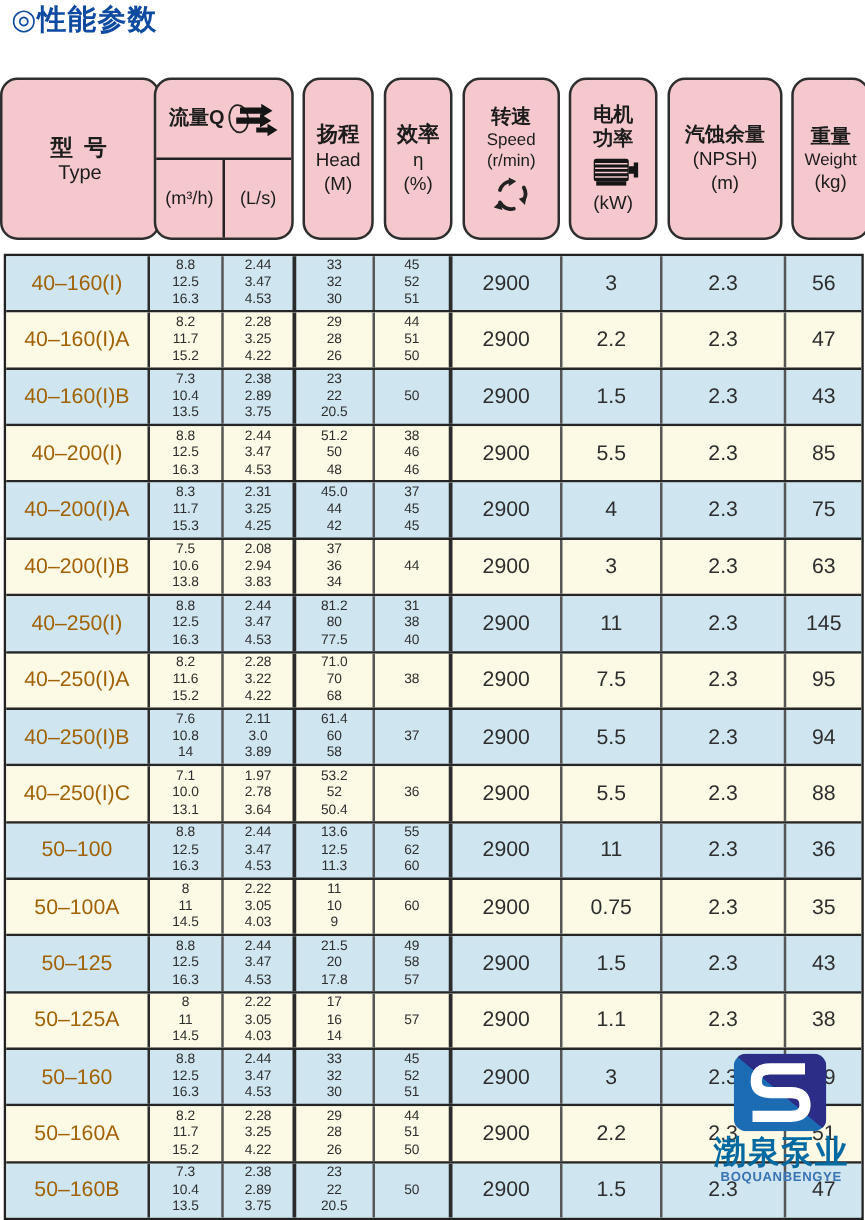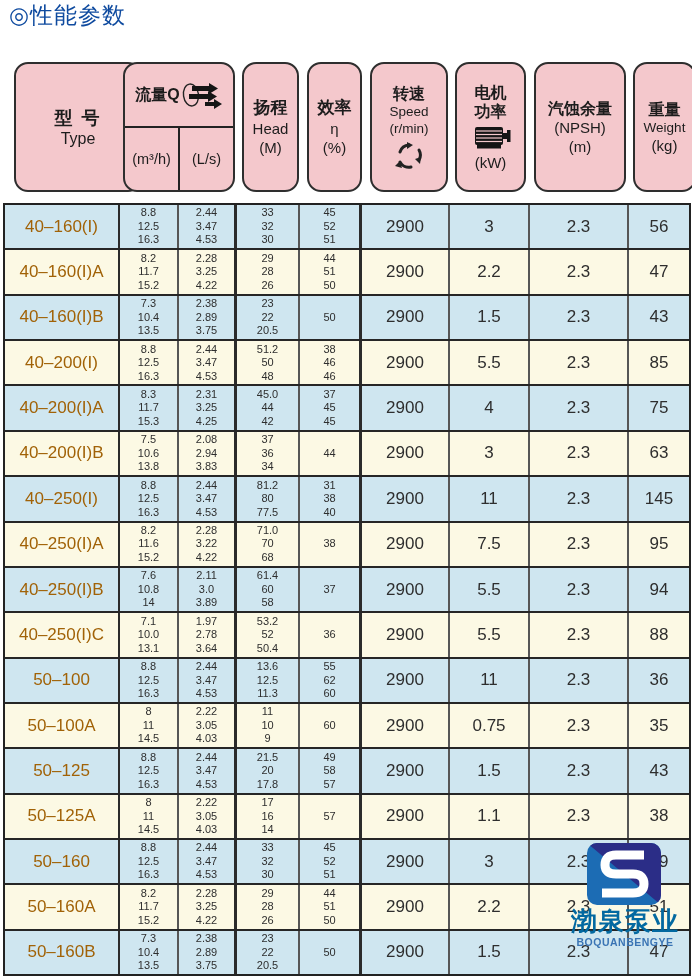--- a/index.html
+++ b/index.html
@@ -4,31 +4,31 @@
 <style>
   html,body{margin:0;padding:0;}
   body{
     width:692px;height:976px;position:relative;background:#ffffff;
     font-family:"Liberation Sans","DejaVu Sans",sans-serif;
     overflow:hidden;
   }
   
   .page-title{
     position:absolute;left:9px;top:0px;
-    font-size:23px;font-weight:normal;color:#0e4a9f;letter-spacing:1px;
+    font-size:23px;font-weight:bold;color:#0e4a9f;letter-spacing:1px;
   }
   
   .hdr{position:absolute;left:0;top:62px;width:692px;height:130px;}
   .hbox{
     position:absolute;top:0;height:130px;box-sizing:border-box;
     background:#f4c8cc;border:2px solid #2e2e2e;border-radius:14px;
     display:flex;flex-direction:column;align-items:center;justify-content:center;
     color:#1c1c1c;text-align:center;
   }
-  .hb-type{left:14px;width:128px;text-align:right;}
+  .hb-type{left:0;width:128px;text-align:right;}
   .hb-flow{left:123px;width:112px;padding:0;justify-content:flex-start;}
   .hb-head{left:242px;width:57px;}
   .hb-eff{left:307px;width:55px;}
   .hb-speed{left:370px;width:78px;}
   .hb-motor{left:455px;width:71px;}
   .hb-npsh{left:534px;width:92px;}
   .hb-weight{left:633px;width:63px;}
   .cnb{font-weight:bold;font-size:17px;line-height:22px;}
   .cnb-sm{font-weight:bold;font-size:16px;line-height:19px;}
   .enr{font-weight:normal;font-size:15px;line-height:19px;}

